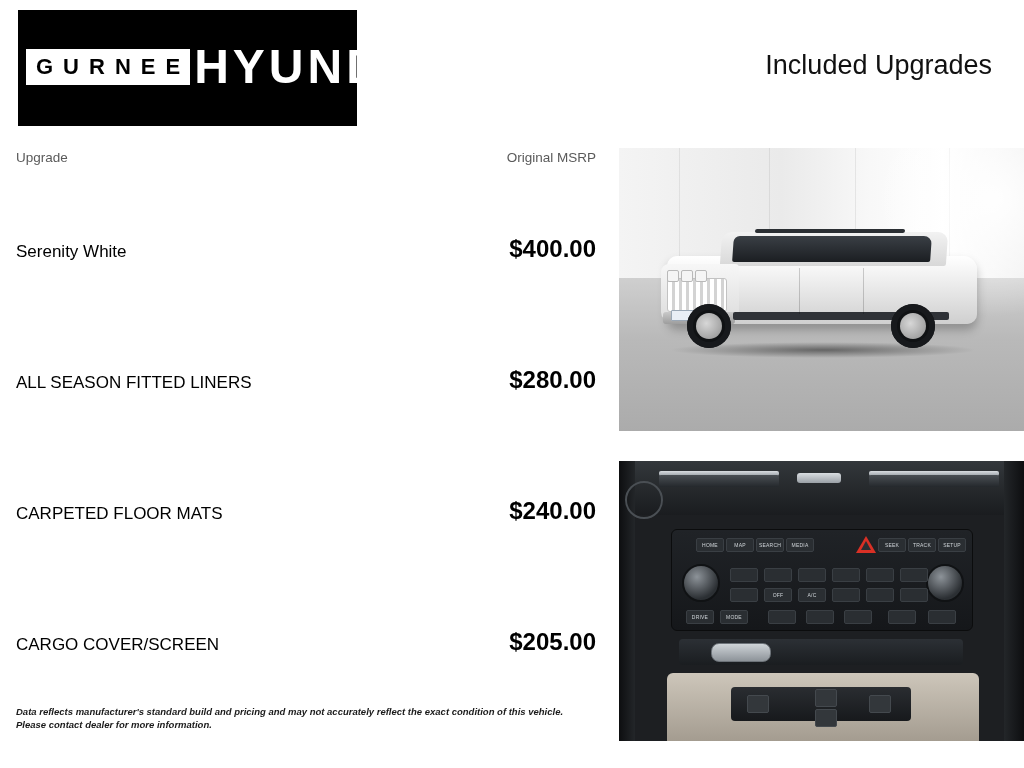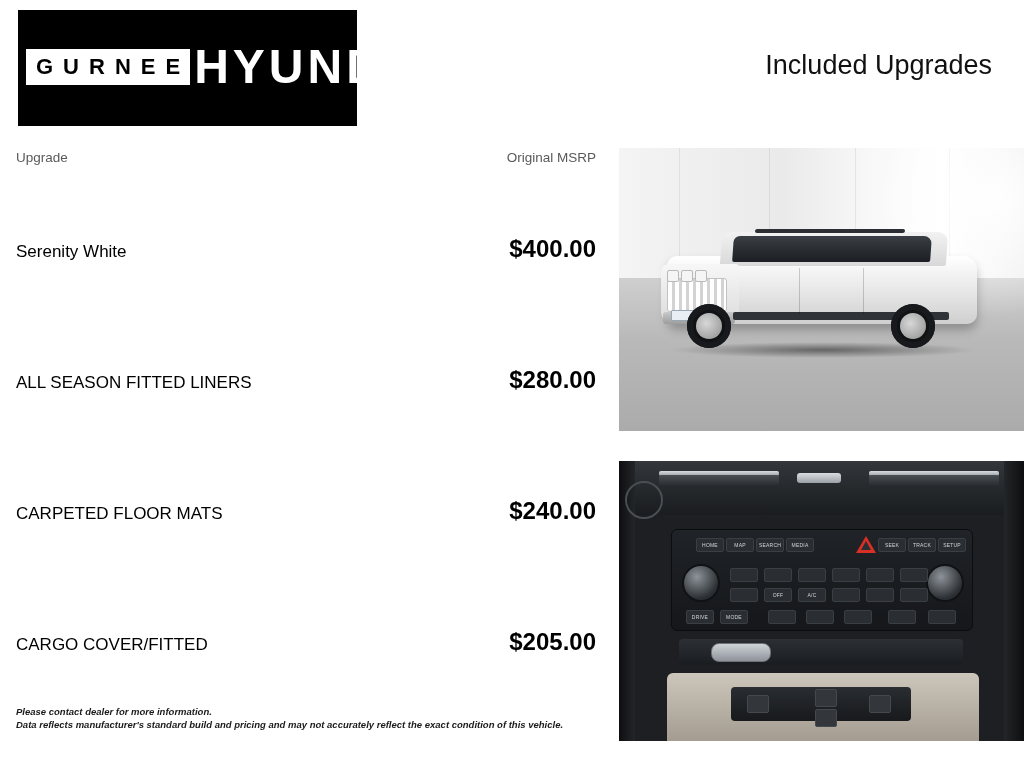--- a/index.html
+++ b/index.html
@@ -414,28 +414,28 @@
     <span class="name">ALL SEASON FITTED LINERS</span>
     <span class="price">$280.00</span>
   </div>
 
   <div class="tbl-row">
     <span class="name">CARPETED FLOOR MATS</span>
     <span class="price">$240.00</span>
   </div>
 
   <div class="tbl-row">
-    <span class="name">CARGO COVER/FITTED</span>
+    <span class="name">CARGO COVER/SCREEN</span>
     <span class="price">$205.00</span>
   </div>
 </div>
 
 <div class="disclaimer">
+  <div>Data reflects manufacturer's standard build and pricing and may not accurately reflect the exact condition of this vehicle.</div>
   <div>Please contact dealer for more information.</div>
-  <div>Data reflects manufacturer's standard build and pricing and may not accurately reflect the exact condition of this vehicle.</div>
 </div>
 
 <div class="photo photo-exterior">
   <div class="ex-wall"></div>
   <div class="ex-wall-line" style="left:60px"></div>
   <div class="ex-wall-line" style="left:150px"></div>
   <div class="ex-wall-line" style="left:236px"></div>
   <div class="ex-wall-line" style="left:330px"></div>
   <div class="ex-floor"></div>
   <div class="ex-glow"></div>

